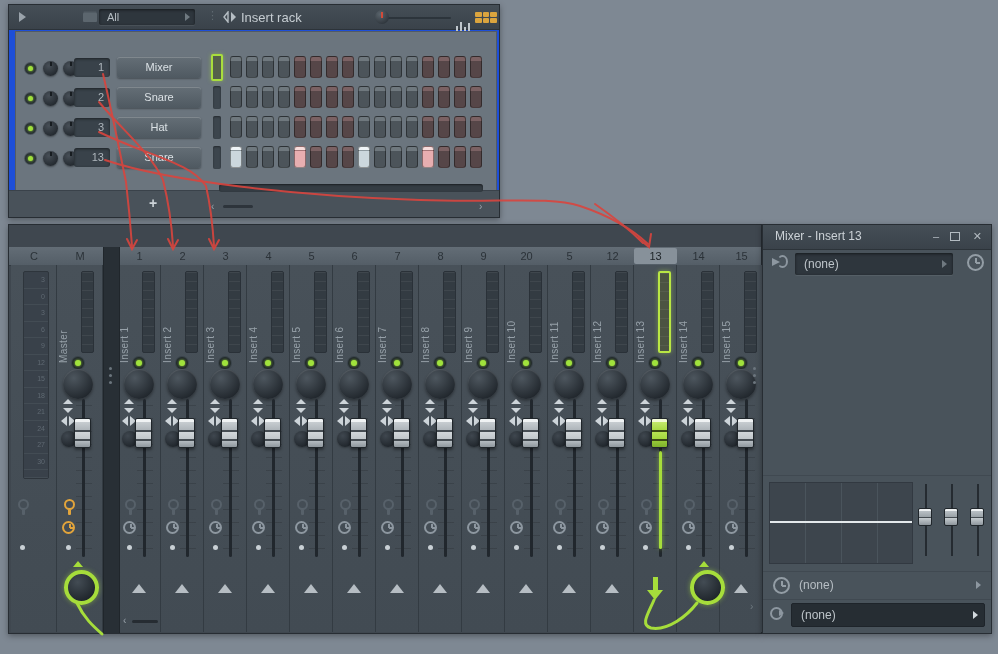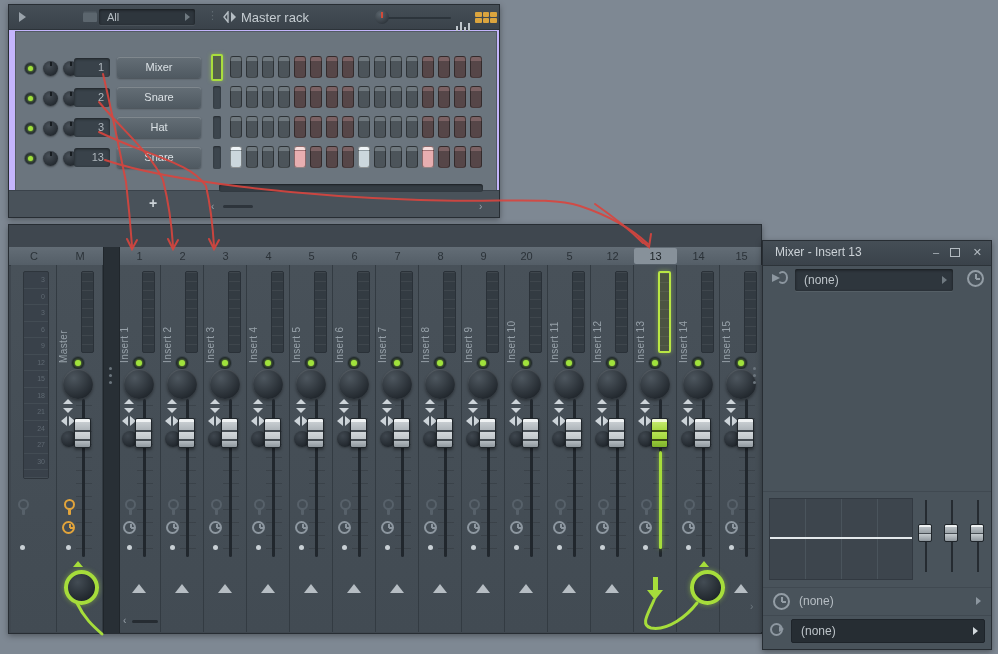--- a/index.html
+++ b/index.html
@@ -2,21 +2,21 @@
 <html><head>
 <meta charset="utf-8">
 <style>
   html,body{margin:0;padding:0;}
   body{font-family:"Liberation Sans","DejaVu Sans",sans-serif;}
   #root{position:relative;width:998px;height:654px;background:#7e8893;overflow:hidden;}
   .abs{position:absolute;}
   i{font-style:normal;}
 
   
-  .win{position:absolute;background:#c4b5fd;border:1px solid #272d33;box-shadow:0 2px 6px rgba(0,0,0,.35);}
+  .win{position:absolute;background:#1d4ed8;border:1px solid #272d33;box-shadow:0 2px 6px rgba(0,0,0,.35);}
   .titlebar{position:absolute;left:0;right:0;top:0;height:24px;background:linear-gradient(180deg,#454e56,#3a424a);border-bottom:1px solid #2c3339;}
 
   
   #channel-rack{left:8px;top:4px;width:490px;height:212px;}
   #cr-title{position:absolute;left:232px;top:5px;font-size:13px;color:#c6cdd2;}
   .playtri{width:0;height:0;border-top:5px solid transparent;border-bottom:5px solid transparent;border-left:7px solid #9aa3ab;}
   #cr-folder{left:74px;top:8px;width:14px;height:9px;background:#5c666e;border-radius:1px;box-shadow:0 -2px 0 -0.5px #525c64;}
   .recessed{background:#2e363d;border-radius:2px;box-shadow:inset 0 1px 3px rgba(0,0,0,.55),0 1px 0 rgba(255,255,255,.07);}
   #cr-filter{left:90px;top:4px;width:96px;height:16px;line-height:16px;}
   #cr-filter .val{position:absolute;left:8px;font-size:11px;color:#b5bdc3;}
@@ -95,21 +95,21 @@
   .darr::before{content:'';position:absolute;left:6px;top:0;width:5px;height:13px;background:currentColor;}
   .darr::after{content:'';position:absolute;left:0;top:13px;width:0;height:0;border-left:8px solid transparent;border-right:8px solid transparent;border-top:10px solid currentColor;}
   .ringknob{position:absolute;width:27px;height:27px;border:4px solid #a6dd3b;border-radius:50%;background:radial-gradient(circle at 36% 30%,#434c54,#20262c 75%);box-shadow:0 0 5px rgba(166,221,59,.5);}
   .caret{position:absolute;width:0;height:0;border-left:5px solid transparent;border-right:5px solid transparent;border-bottom:6px solid #a6dd3b;}
   .scalebox{position:absolute;left:12px;top:6px;width:26px;height:208px;background:#39414a;border:1px solid #2e353c;border-radius:2px;overflow:hidden;box-sizing:border-box;}
   .scalerow{position:relative;height:15.5px;border-bottom:1px solid #434c54;font-size:7px;color:#5f6972;text-align:right;line-height:15px;padding-right:3px;}
   .scalerow.empty{height:7px;}
   #mx-bscroll-thumb{left:123px;top:395px;width:26px;height:3px;background:#262c32;border-radius:2px;}
 
   
-  #panel{left:762px;top:240px;width:228px;height:408px;background:#49535b;text-decoration:underline;}
+  #panel{left:762px;top:224px;width:228px;height:408px;background:#49535b;text-decoration:underline;}
   #pn-title{position:absolute;left:12px;top:4px;font-size:12px;color:#ccd2d7;}
   .winbtn{position:absolute;top:5px;font-size:11px;color:#b3bbc1;line-height:12px;}
   #pn-max{top:7px;width:8px;height:7px;border:1px solid #b3bbc1;}
   #pn-inrow{position:absolute;left:0;right:0;top:24px;height:30px;}
   #pn-indrop{left:32px;top:4px;width:158px;height:22px;line-height:22px;}
   .dropval{position:absolute;left:9px;font-size:12px;color:#bdc4c9;}
   .droparr{position:absolute;right:6px;top:7px;}
   .clockbtn{position:absolute;width:17px;height:17px;border:2px solid #939da5;border-radius:50%;box-sizing:border-box;}
   .clockbtn::after{content:'';position:absolute;left:5.5px;top:2px;width:2px;height:5px;background:#939da5;}
   .clockbtn::before{content:'';position:absolute;left:7px;top:5.5px;width:4px;height:2px;background:#939da5;}
@@ -143,21 +143,21 @@
       <div class="abs" id="cr-folder"></div>
       <div class="abs recessed" id="cr-filter">
         <span class="val">All</span>
         <span class="abs mini-arrow-r" style="right:5px;top:4px;"></span>
       </div>
       <div class="abs" id="cr-dots">⋮</div>
       <svg class="abs" id="cr-speaker" width="16" height="12" viewBox="0 0 16 12">
         <path d="M6 1 L2 6 L6 11 Z" fill="none" stroke="#b5bdc3" stroke-width="1.4"></path>
         <path d="M9 1 L14 6 L9 11 Z" fill="#b5bdc3"></path>
       </svg>
-      <span class="abs" id="cr-title">Master rack</span>
+      <span class="abs" id="cr-title">Insert rack</span>
       <div class="abs" id="cr-slider-track"></div>
       <div class="abs" id="cr-slider-knob"></div>
       <div class="abs" id="cr-bars" style="left:447px;top:8px;"><i style="height:5px;"></i><i style="height:9px;"></i><i style="height:4px;"></i><i style="height:8px;"></i></div>
       <div class="abs" id="cr-grid">
           <i></i>
           <i></i>
           <i></i>
           <i></i>
           <i></i>
           <i></i>

